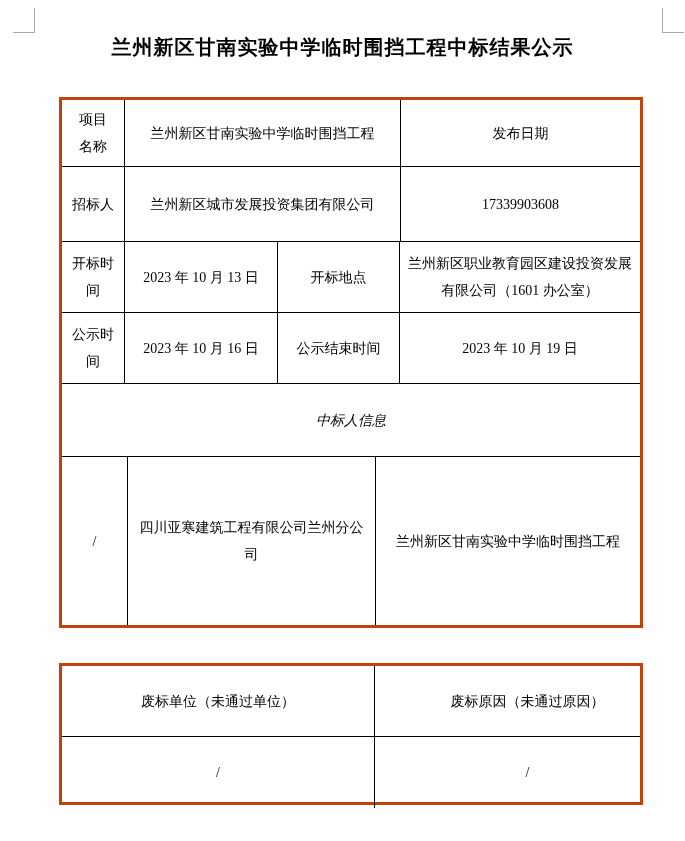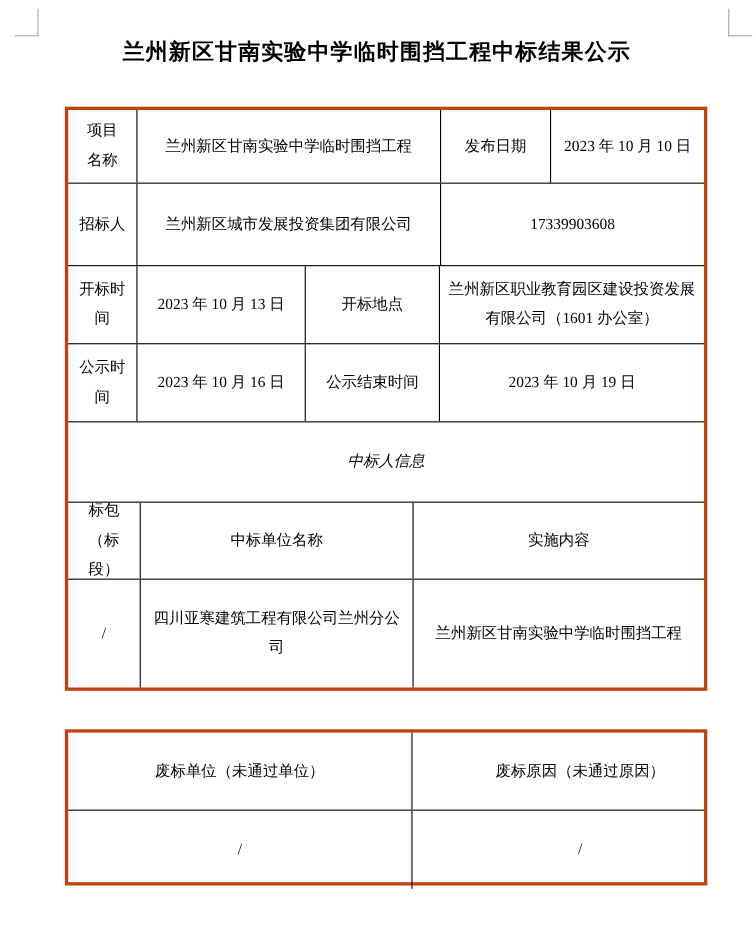--- a/index.html
+++ b/index.html
@@ -106,47 +106,40 @@
   <div class="mark tr"></div>
 
   <div class="doc-title">兰州新区甘南实验中学临时围挡工程中标结果公示</div>
 
   <div class="doc-table t-main">
     <div class="t-row r1">
       <div class="cell w-a">项目
 名称</div>
       <div class="cell w-b1">兰州新区甘南实验中学临时围挡工程</div>
       <div class="cell w-c1">发布日期</div>
-      <div class="cell">2023 年 10 月 10 日</div>
     </div>
     <div class="t-row r2">
       <div class="cell w-a">招标人</div>
       <div class="cell w-b1">兰州新区城市发展投资集团有限公司</div>
       <div class="cell">17339903608</div>
     </div>
     <div class="t-row r3">
       <div class="cell w-a">开标时间</div>
       <div class="cell w-b2">2023 年 10 月 13 日</div>
       <div class="cell w-c2">开标地点</div>
       <div class="cell">兰州新区职业教育园区建设投资发展有限公司（1601 办公室）</div>
     </div>
     <div class="t-row r4">
       <div class="cell w-a">公示时间</div>
       <div class="cell w-b2">2023 年 10 月 16 日</div>
       <div class="cell w-c2">公示结束时间</div>
       <div class="cell">2023 年 10 月 19 日</div>
     </div>
     <div class="t-row r5">
       <div class="cell">中标人信息</div>
-    </div>
-    <div class="t-row r6">
-      <div class="cell w-a3">标包
-（标段）</div>
-      <div class="cell w-b3">中标单位名称</div>
-      <div class="cell">实施内容</div>
     </div>
     <div class="t-row grow">
       <div class="cell w-a3">/</div>
       <div class="cell w-b3">四川亚寒建筑工程有限公司兰州分公司</div>
       <div class="cell">兰州新区甘南实验中学临时围挡工程</div>
     </div>
   </div>
 
   <div class="doc-table t-rej">
     <div class="t-row">

